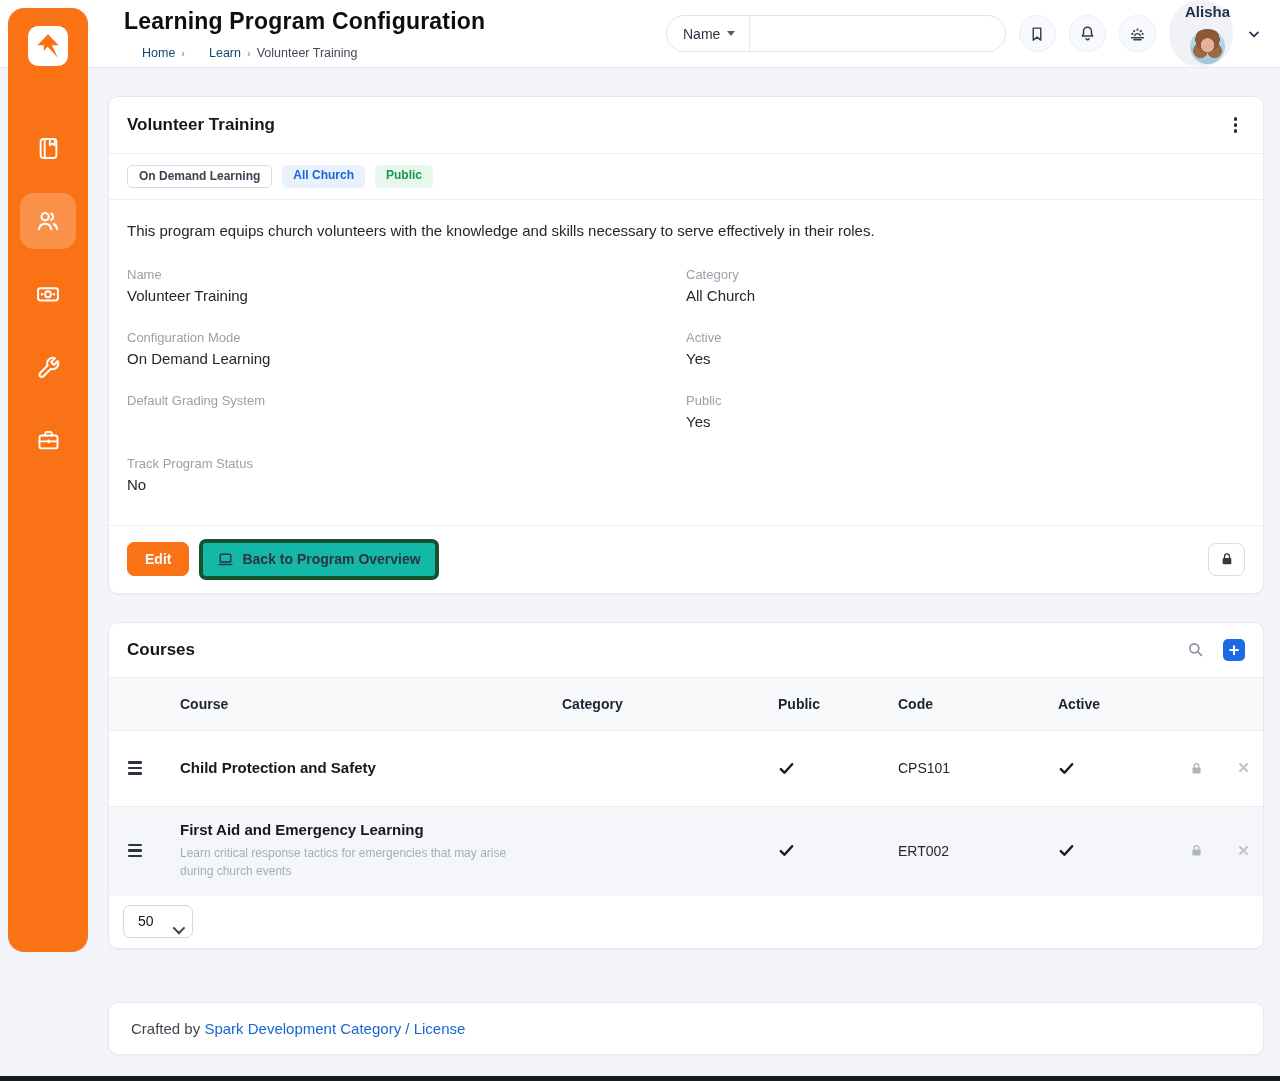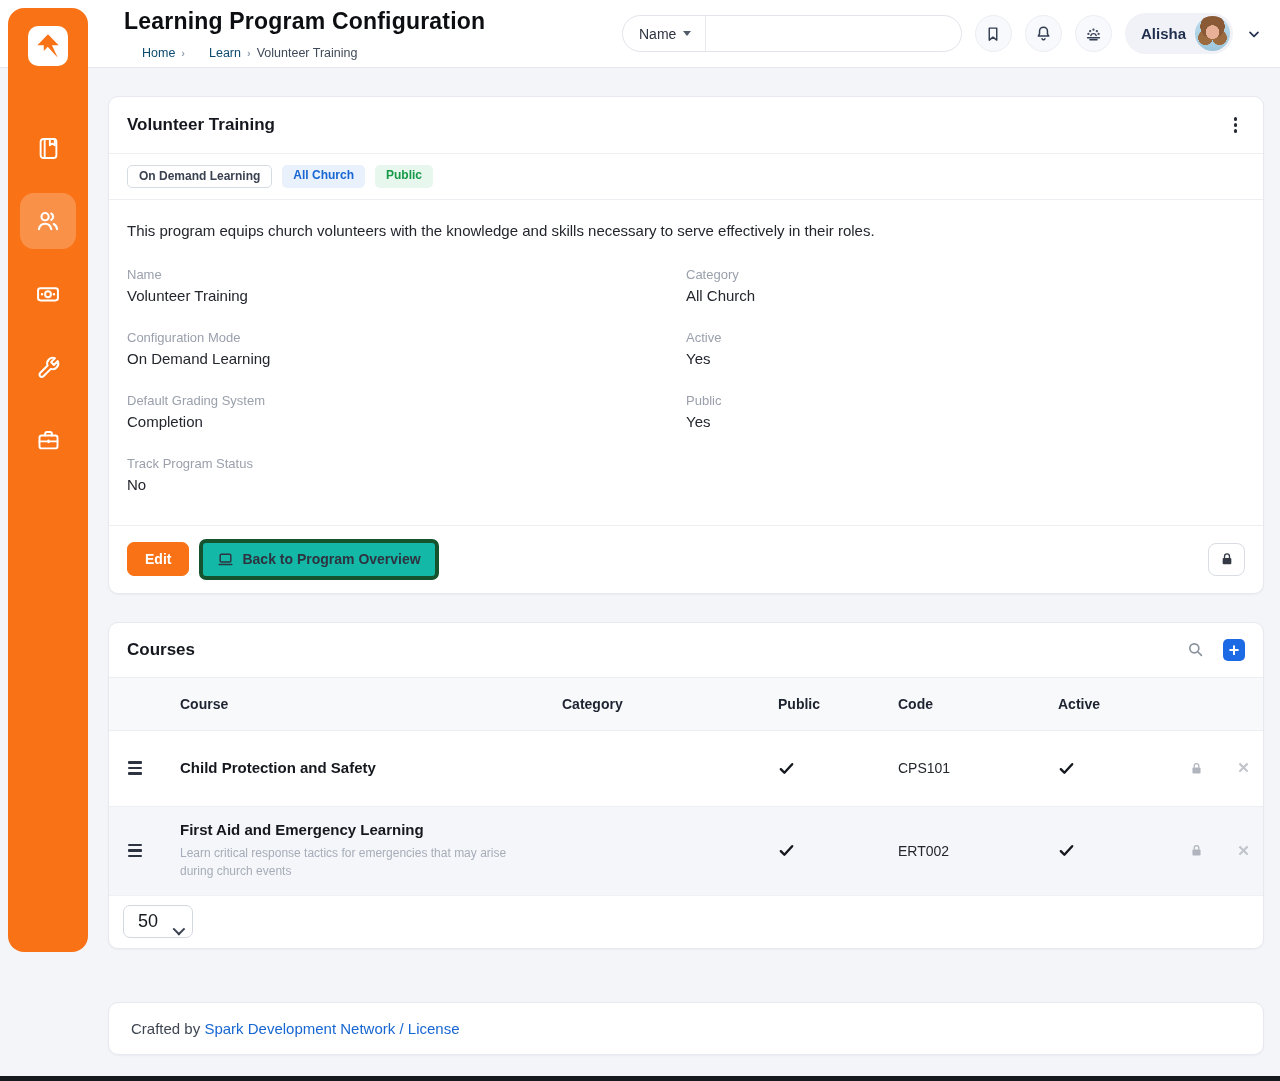--- a/index.html
+++ b/index.html
@@ -36,21 +36,21 @@
   .caret-down { width:0; height:0; border-left:4.5px solid transparent; border-right:4.5px solid transparent; border-top:5px solid #525b6a; }
   .search-input { flex:1; border:none; outline:none; height:100%; padding:0 14px; font-size:14px; background:transparent; }
 
   .icon-circle {
     width:37px; height:37px; border-radius:50%; background:#f8f9fc; border:1px solid #eceef3;
     display:flex; align-items:center; justify-content:center; cursor:pointer; color:#333d52;
   }
 
   .user-pill {
     display:flex; align-items:center; gap:9px; background:#f1f2f7; border-radius:999px;
-    padding:3px 3px 3px 16px; cursor:pointer;
+    padding:3px 3px 3px 16px; cursor:pointer;flex-direction:column;
   }
   .user-name { font-size:15px; font-weight:700; color:#1f2d4d; }
   .avatar {
     width:35px; height:35px; border-radius:50%;
     background:
       radial-gradient(circle at 50% 46%, #e8b197 0 26%, rgba(0,0,0,0) 27%),
       radial-gradient(circle at 50% 30%, #8a5a36 0 40%, rgba(0,0,0,0) 41%),
       radial-gradient(circle at 30% 62%, #9c6a3f 0 22%, rgba(0,0,0,0) 23%),
       radial-gradient(circle at 70% 62%, #9c6a3f 0 22%, rgba(0,0,0,0) 23%),
       linear-gradient(180deg,#bfdeed,#9dc6db);
@@ -125,21 +125,21 @@
   .course-summary { font-size:12px; color:#a7adb8; margin-top:5px; line-height:1.55; max-width:340px; }
   .code-cell { font-size:14px; color:#23262d; }
   .check-cell { color:#15181e; display:flex; }
   .row-lock { color:#b0b5bd; cursor:pointer; display:flex; justify-content:center; }
   .row-delete { color:#c0c4cb; font-size:15px; font-weight:700; cursor:pointer; text-align:center; }
 
   .grid-footer { padding:9px 0 10px 14px; border-top:1px solid #f0f1f5; }
   .select-wrap { position:relative; width:70px; }
   .page-size {
     appearance:none; -webkit-appearance:none; width:70px; height:33px; border:1px solid #d3d7de; border-radius:7px;
-    background:#fff; font-family:inherit; font-size:18px; color:#15181e; padding:0 26px 0 14px; cursor:pointer;
+    background:#fff; font-family:inherit; font-size:14px; color:#15181e; padding:0 26px 0 14px; cursor:pointer;
   }
   .select-wrap::after {
     content:""; position:absolute; right:11px; top:13px; width:7px; height:7px;
     border-right:2px solid #3a4150; border-bottom:2px solid #3a4150; transform:rotate(45deg) translateY(-2px);
     pointer-events:none;
   }
 
   
   .footer-card { margin-top:53px; background:#fff; border:1px solid #e7e9ee; border-radius:10px; padding:17px 22px; box-shadow:0 1px 2px rgba(16,24,40,.04); }
   .footer-text { font-size:15px; color:#3f4651; }
@@ -303,21 +303,20 @@
         <div class="field">
           <div class="field-label">Configuration Mode</div>
           <div class="field-value">On Demand Learning</div>
         </div>
         <div class="field">
           <div class="field-label">Active</div>
           <div class="field-value">Yes</div>
         </div>
         <div class="field">
           <div class="field-label">Default Grading System</div>
-          <div class="field-value">Completion</div>
         </div>
         <div class="field">
           <div class="field-label">Public</div>
           <div class="field-value">Yes</div>
         </div>
         <div class="field">
           <div class="field-label">Track Program Status</div>
           <div class="field-value">No</div>
         </div>
       </div>
@@ -440,20 +439,20 @@
         <select class="page-size">
           <option>50</option>
         </select>
       </span>
     </div>
   </section>
 
   <section class="footer-card">
     <p class="footer-text">
       <span>Crafted by</span>
-      <a>Spark Development Network</a>
+      <a>Spark Development Category</a>
       <span class="footer-sep">/</span>
       <a>License</a>
     </p>
   </section>
 </main>
 
 <div class="bottom-edge"></div>
 
 </body></html>

